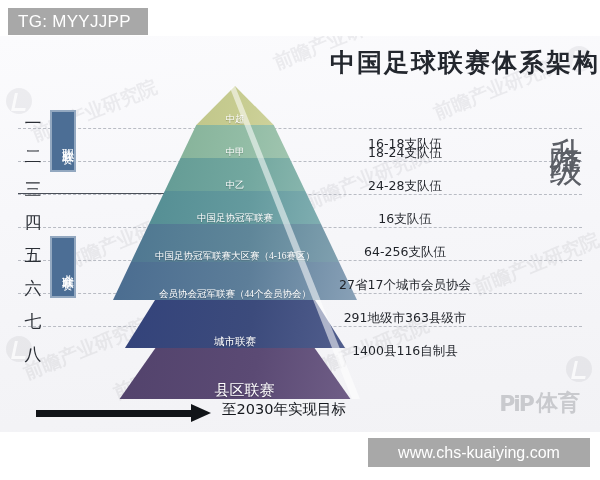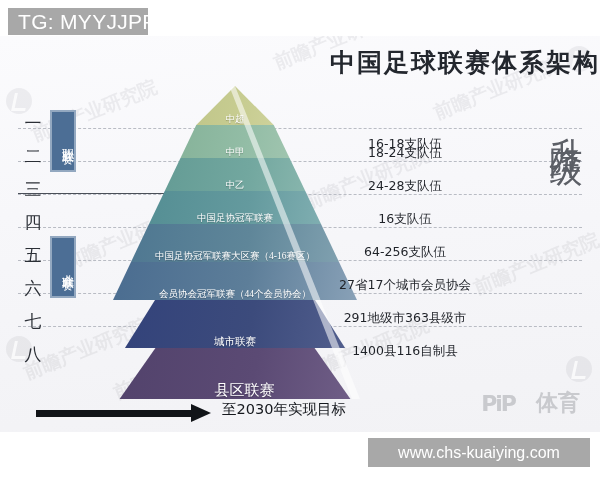--- a/index.html
+++ b/index.html
@@ -14,21 +14,21 @@
     font-family: "Liberation Sans", "DejaVu Sans", sans-serif;
   }
 
   
   .tg-banner {
     position: absolute;
     left: 8px; top: 8px;
     width: 140px; height: 27px;
     background: #a8a8a8;
     color: #ffffff;
-    font-size: 21px;
+    font-size: 17px;
     line-height: 27px;
     padding-left: 10px;
     box-sizing: border-box;
     letter-spacing: 0.3px;
     white-space: nowrap;
   }
 
   
   .photo {
     position: absolute;
@@ -214,21 +214,21 @@
     position: absolute;
     right: 20px; bottom: 14px;
     display: flex;
     align-items: center;
     color: #c9cace;
     font-size: 22px;
     font-weight: bold;
     letter-spacing: 0px;
     font-family: "DejaVu Sans", sans-serif;
   }
-  .pp-mark { margin-right: 21px; letter-spacing: -2px; }
+  .pp-mark { margin-right: 3px; letter-spacing: -2px; }
 
   
   .url-banner {
     position: absolute;
     left: 368px; top: 438px;
     width: 222px; height: 29px;
     background: #a8a8a8;
     color: #ffffff;
     font-size: 16px;
     line-height: 29px;

